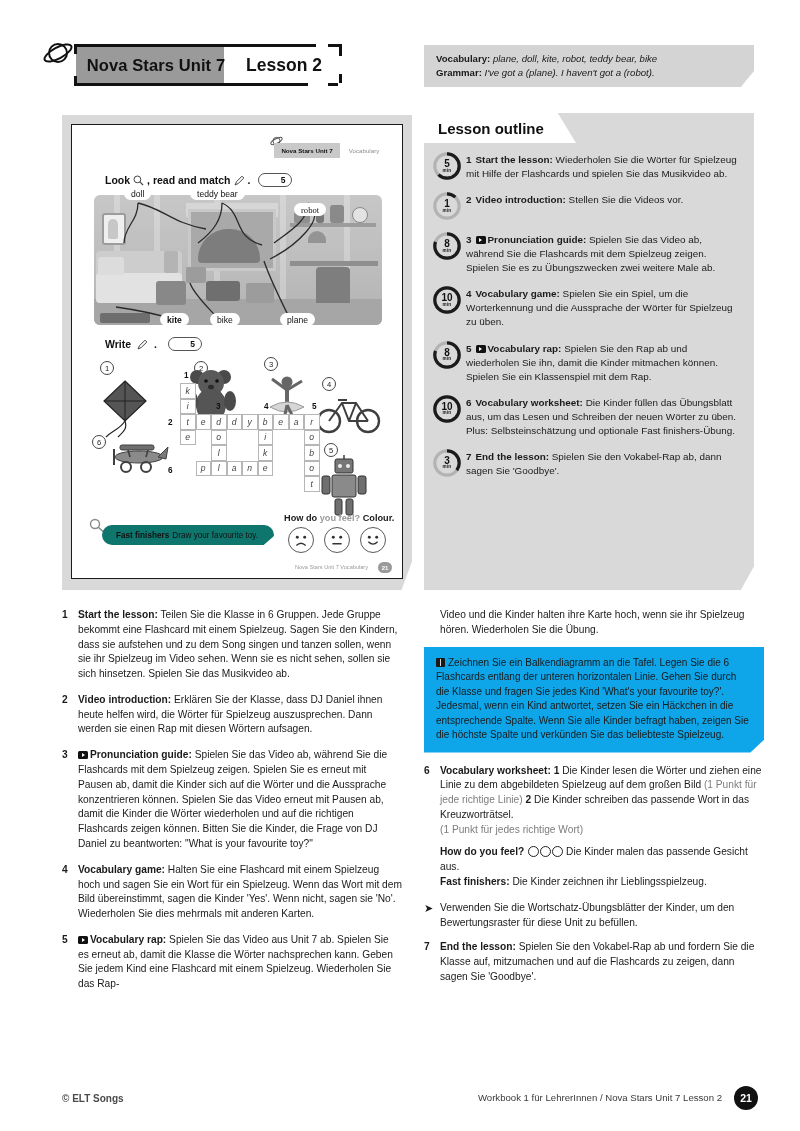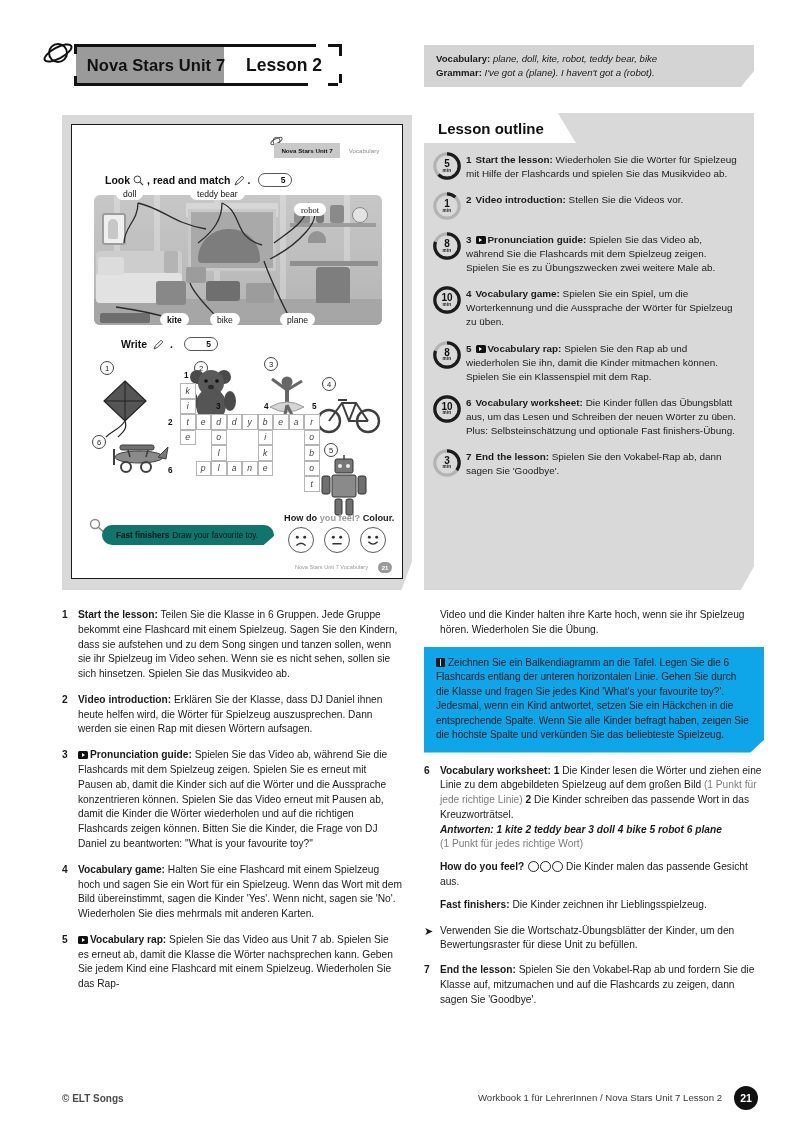--- a/index.html
+++ b/index.html
@@ -112,21 +112,21 @@
   .lbl {
     position: absolute; background: #ffffff; border-radius: 8px;
     font-size: 8.6px; padding: 1.5px 7px; color: #111; white-space: nowrap;
     border: 0; font-weight: normal;
   }
   .match-svg { position: absolute; left: 22px; top: 62px; width: 290px; height: 148px; }
 
   .ws-write {
     position: absolute; left: 33px; top: 212px;
     font-size: 10.5px; font-weight: bold; color: #111;
-    display: flex; align-items: center; gap: 6px; margin-left: 16px;
+    display: flex; align-items: center; gap: 6px;
   }
 
   .num-circle {
     position: absolute; width: 14px; height: 14px; border-radius: 50%;
     border: 1.1px solid #444; background: #fff;
     font-size: 7.6px; display: flex; align-items: center; justify-content: center;
     color: #222; font-weight: normal;
   }
   .toy { position: absolute; }
 
@@ -346,21 +346,21 @@
         <path d="M128 16 C128 32, 120 44, 104 56"></path>
         <path d="M128 16 C150 26, 138 50, 168 58"></path>
         <path d="M214 16 C214 34, 196 44, 180 56"></path>
         <path d="M214 16 C236 30, 200 60, 176 72"></path>
         <path d="M78 132 C60 126, 36 122, 22 120"></path>
         <path d="M126 134 C116 122, 100 108, 96 96"></path>
         <path d="M196 132 C186 112, 176 92, 170 74"></path>
       </g>
     </svg>
 
-    <div class="lbl" style="left:44px;  top:62px;">doll</div>
+    <div class="lbl" style="left:52px;  top:62px;">doll</div>
     <div class="lbl" style="left:118px; top:62px;">teddy bear</div>
     <div class="lbl" style="left:222px; top:78px;font-family:Liberation Serif, serif;">robot</div>
     <div class="lbl" style="left:88px;  top:188px;font-weight:bold;">kite</div>
     <div class="lbl" style="left:138px; top:188px;">bike</div>
     <div class="lbl" style="left:208px; top:188px;">plane</div>
 
     <div class="ws-write">
       <span>Write</span>
       <svg width="11" height="11" viewBox="0 0 11 11">
         <path d="M1 10 L2.6 6.6 L8 1.2 L9.8 3 L4.4 8.4 Z" fill="none" stroke="#444" stroke-width="1"></path>
@@ -610,27 +610,26 @@
   <div class="note-box">
     <span class="book-icon"></span><span>Zeichnen Sie ein Balkendiagramm an die Tafel. Legen Sie die 6 Flashcards entlang der unteren horizontalen Linie. Gehen Sie durch die Klasse und fragen Sie jedes Kind 'What's your favourite toy?'. Jedesmal, wenn ein Kind antwortet, setzen Sie ein Häckchen in die entsprechende Spalte. Wenn Sie alle Kinder befragt haben, zeigen Sie die höchste Spalte und verkünden Sie das beliebteste Spielzeug.</span>
   </div>
 
   <div class="step">
     <div class="step-n">6</div>
     <div class="step-t">
       <b>Vocabulary worksheet:</b>
       <b>1</b><span> Die Kinder lesen die Wörter und ziehen eine Linie zu dem abgebildeten Spielzeug auf dem großen Bild </span><span class="grey">(1 Punkt für jede richtige Linie)</span>
       <b>2</b><span> Die Kinder schreiben das passende Wort in das Kreuzworträtsel.</span>
-      <div><b><i>Antworten: 1 kite 2 teddy bear 3 doll 4 bike 5 robot 6 plane</i></b></div>
       <div class="grey">(1 Punkt für jedes richtige Wort)</div>
       <div style="margin-top:8px">
         <b>How do you feel?</b>
         <span class="mini-smiley"></span><span class="mini-smiley"></span><span class="mini-smiley"></span><span> Die Kinder malen das passende Gesicht aus.</span>
       </div>
-      <div style="margin-top:8px">
+      <div style="">
         <b>Fast finishers:</b><span> Die Kinder zeichnen ihr Lieblingsspielzeug.</span>
       </div>
     </div>
   </div>
 
   <div class="arrow-item">
     <div class="arrow-ic">➤</div>
     <div>Verwenden Sie die Wortschatz-Übungsblätter der Kinder, um den Bewertungsraster für diese Unit zu befüllen.</div>
   </div>
 

